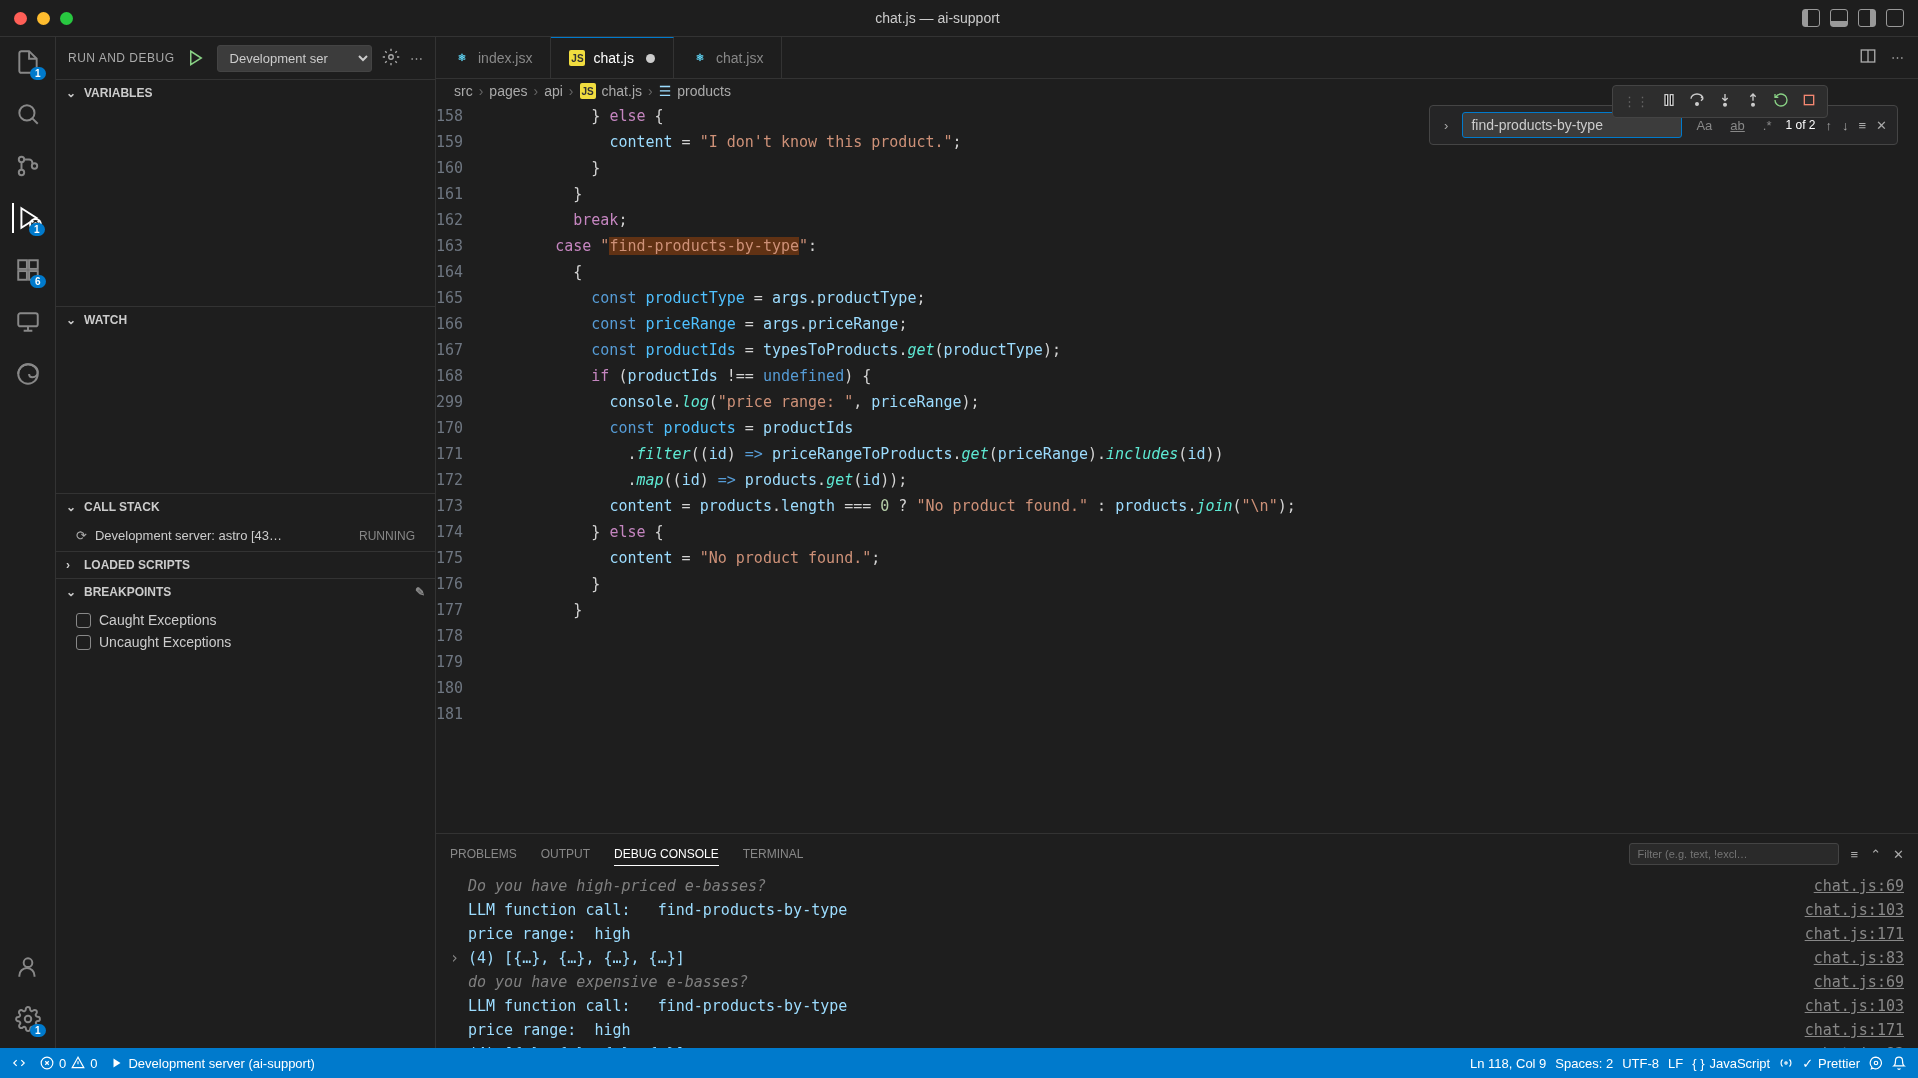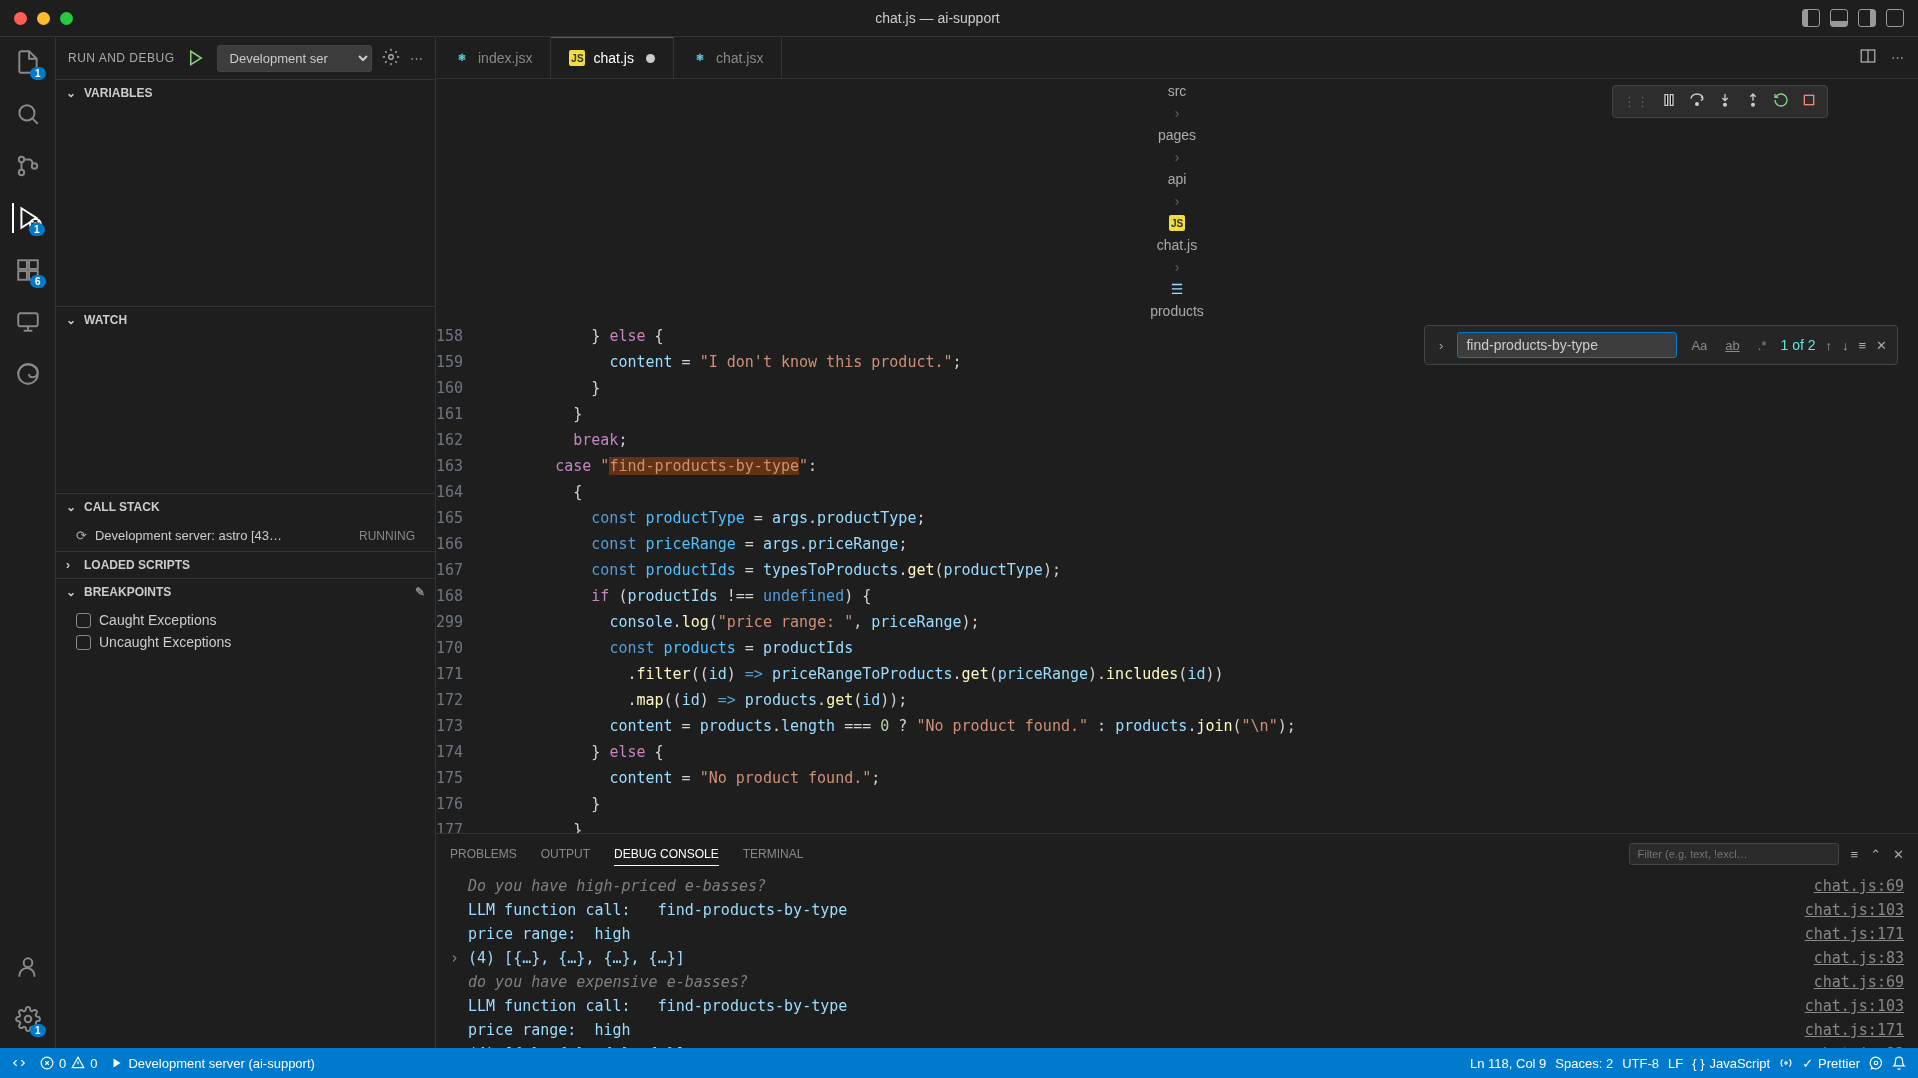--- a/index.html
+++ b/index.html
@@ -66,38 +66,38 @@
 .tab .dot-mod { width: 9px; height: 9px; border-radius: 50%; background: #ccc; margin-left: 4px; }
 .file-icon { width: 16px; height: 16px; display:flex; align-items:center; justify-content:center; font-size: 10px; font-weight:bold; border-radius:2px; }
 .fi-react { color: #61dafb; }
 .fi-js { background: #f1dd3f; color: #333; }
 .debug-toolbar { position: absolute; top: 48px; right: 90px; background: #2d2d2d; border: 1px solid #444; border-radius: 4px; display: flex; align-items: center; gap: 12px; padding: 6px 10px; z-index: 5; }
 .dt-btn { color: #ccc; cursor: pointer; }
 .dt-handle { color: #666; cursor: grab; }
 .dt-stop { color: #f48771; }
 .dt-restart { color: #89d185; }
 .tab-tools { margin-left: auto; display:flex; align-items:center; gap:14px; padding-right:14px; color:#aaa; }
-.breadcrumb { padding: 4px 18px; color: #aaa; font-size: 14px; display:flex; align-items:center; gap:6px;flex-direction:column; }
+.breadcrumb { padding: 4px 18px; color: #aaa; font-size: 14px; display:flex; align-items:center; gap:6px; }
 .bc-sep { color: #666; }
 .editor-wrap { flex:1; position: relative; display:flex; overflow:hidden; }
 .gutter { width: 65px; text-align: left; color: #6e7681; font-family: "SF Mono", Menlo, monospace; font-size: 15px; line-height: 26px; padding-right: 18px; user-select:none; }
 .code { flex: 1; font-family: "SF Mono", Menlo, monospace; font-size: 15px; line-height: 26px; white-space: pre; color: #d4d4d4; overflow:hidden; }
 .tk-kw { color: #c586c0; }
 .tk-ctrl { color: #569cd6; }
 .tk-var { color: #9cdcfe; }
-.tk-fn { color: #fef9c3; }
+.tk-fn { color: #5eead4; font-style: italic; }
 .tk-str { color: #ce9178; }
 .tk-num { color: #b5cea8; }
 .tk-const { color: #4fc1ff; }
 .tk-hl { background: #613214; }
 .find-widget { position: absolute; top: 2px; right: 20px; background: #252526; border: 1px solid #454545; border-radius: 4px; display: flex; align-items: center; gap: 10px; padding: 6px 10px; z-index:4; }
 .find-chev { color: #aaa; padding: 2px 4px; }
 .find-input { background: #3c3c3c; border: 1px solid #007acc; color: #ccc; padding: 4px 8px; font-size: 14px; width: 220px; border-radius:3px; }
 .find-opt { color: #888; font-size: 13px; padding: 2px 4px; cursor:pointer; }
-.find-count { color: #5eead4; font-size: 14px; }
+.find-count { color: #ffffff; font-size: 12px; }
 .find-nav { color: #aaa; cursor:pointer; }
 .panel { height: 215px; border-top: 1px solid #333; display:flex; flex-direction:column; }
 .panel-tabs { display:flex; align-items:center; padding: 0 14px; gap: 24px; height: 40px; }
 .ptab { color: #888; font-size: 12px; cursor:pointer; padding: 4px 0; }
 .ptab.active { color: #fff; border-bottom: 1px solid #fff; }
 .panel-tools { margin-left:auto; display:flex; align-items:center; gap:12px; }
 .panel-filter { background: #2a2a2a; border: 1px solid #444; color: #888; padding: 4px 8px; font-size: 11px; width: 210px; border-radius:3px; }
 .console { flex:1; overflow:hidden; font-family: "SF Mono", Menlo, monospace; font-size: 15px; line-height: 24px; padding: 0 14px; }
 .con-line { display:flex; }
 .con-text { flex:1; white-space: pre; }

